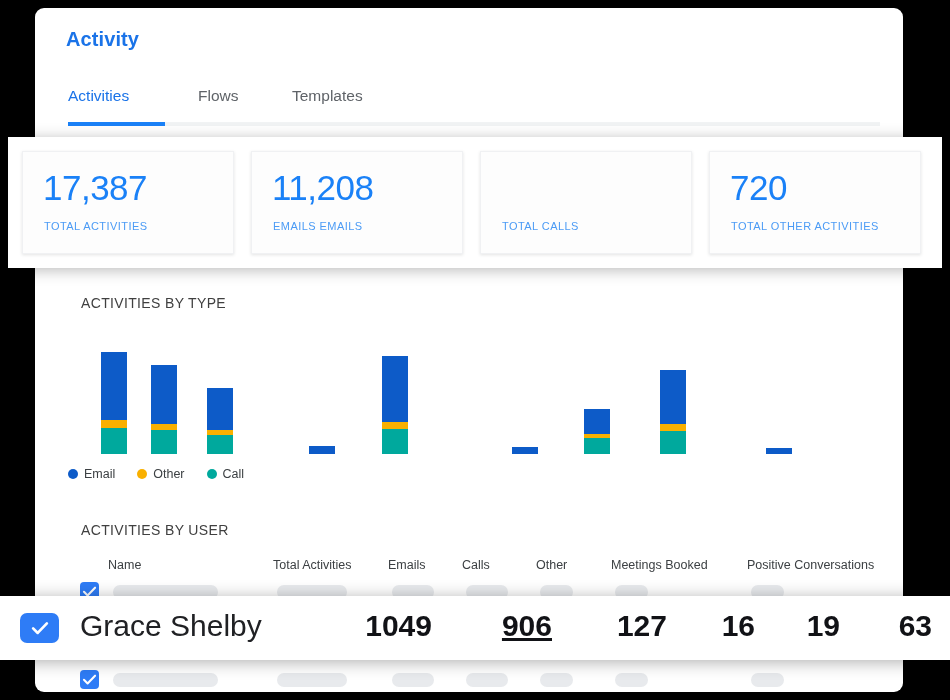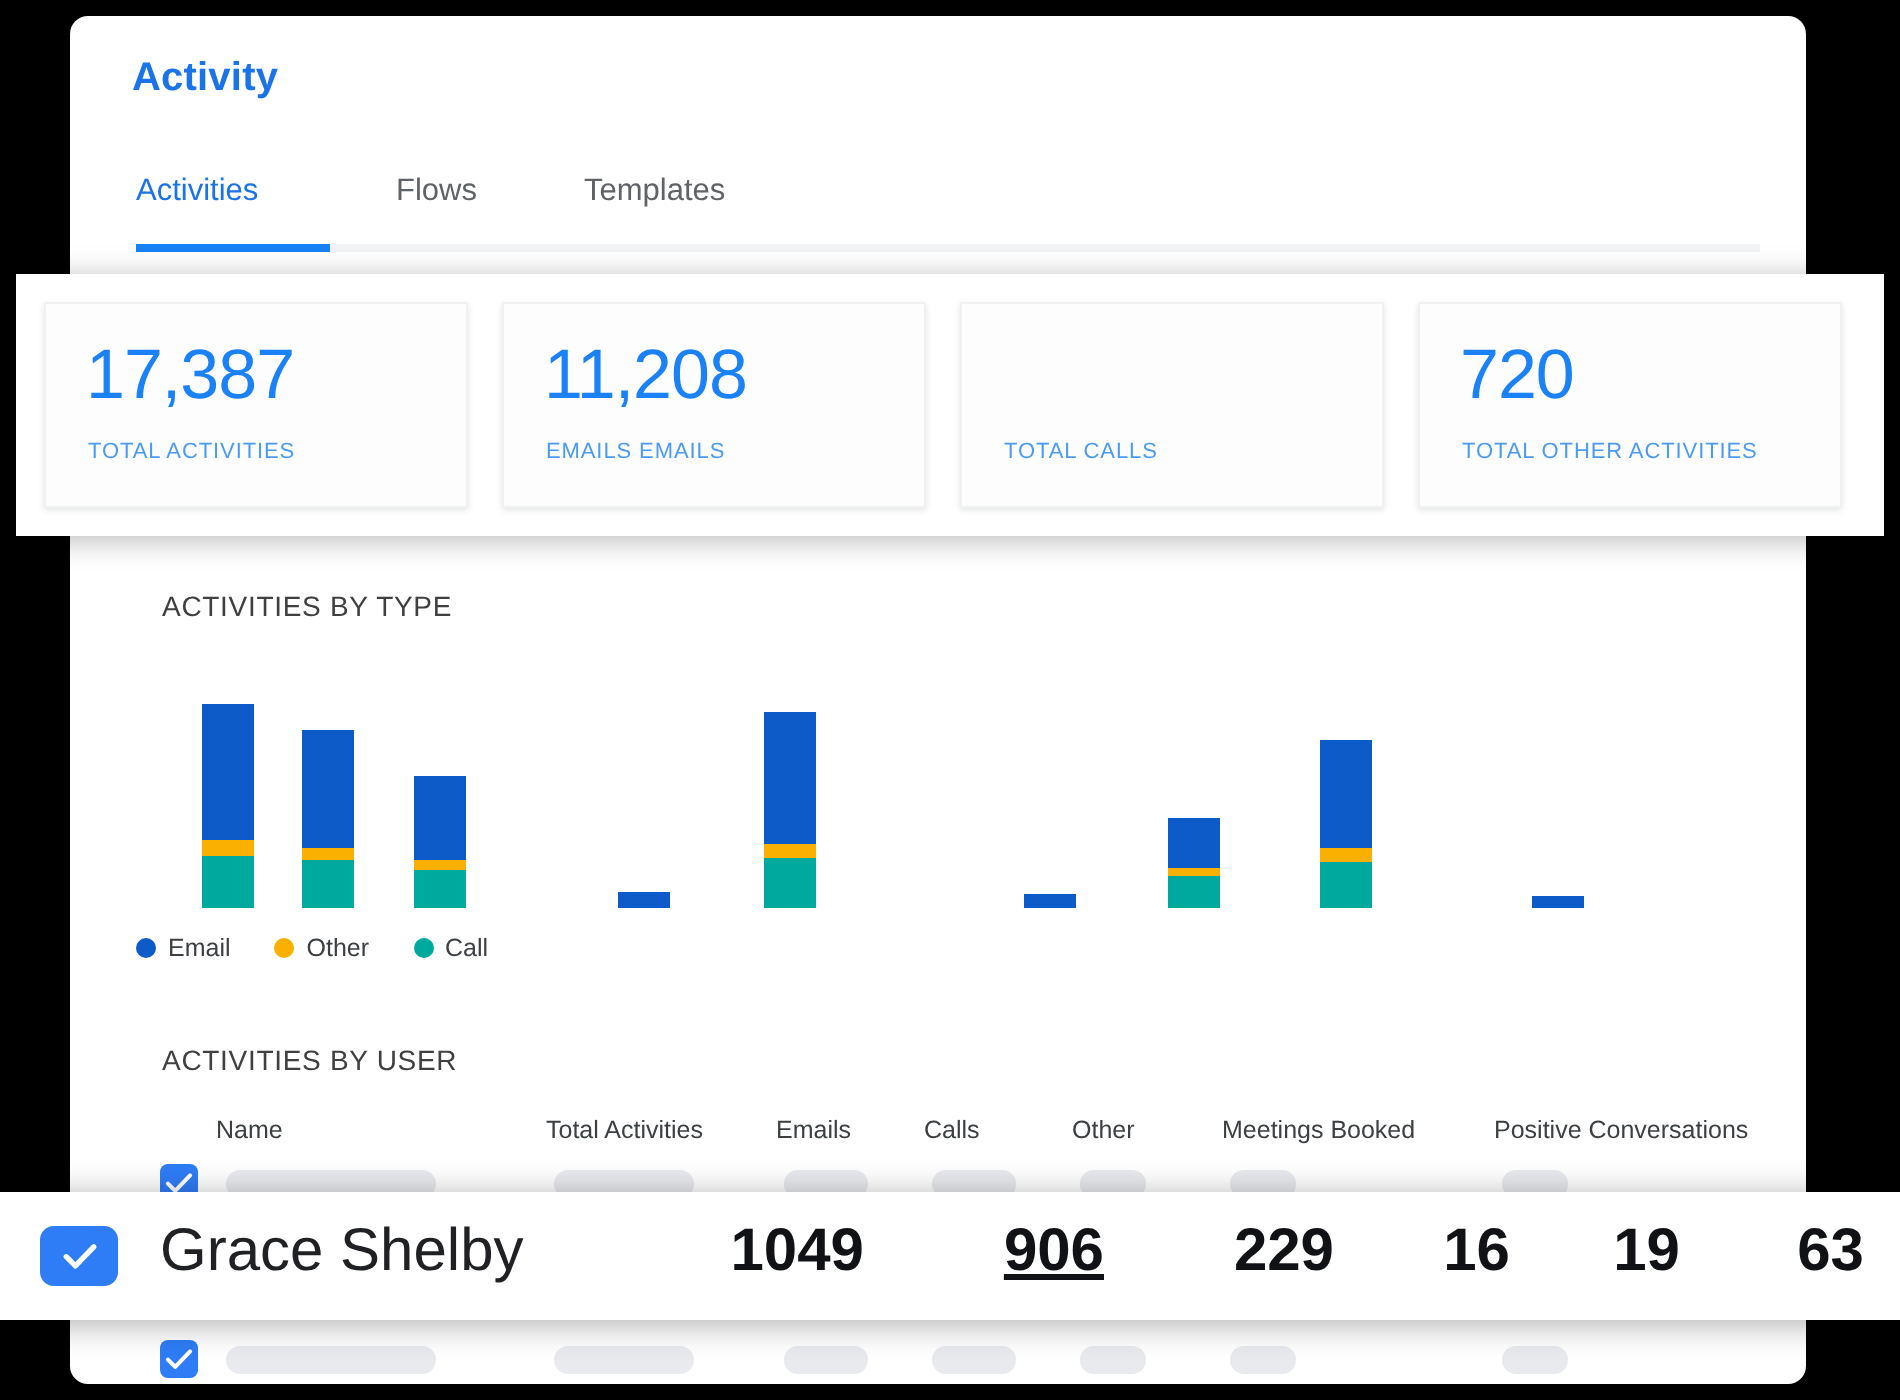--- a/index.html
+++ b/index.html
@@ -375,19 +375,19 @@
 
   <div id="row-band">
     <div id="row-check">
       <svg width="22" height="22" viewBox="0 0 24 24" aria-hidden="true">
         <path d="M4.5 12.4l5 5 10-10.4" fill="none" stroke="#ffffff" stroke-width="2.9" stroke-linecap="round" stroke-linejoin="round"></path>
       </svg>
     </div>
     <div id="row-name">Grace Shelby</div>
   <div class="row-val" style="right: 518px;">1049</div>
       <div class="row-val" style="right: 398px; text-decoration: underline;">906</div>
-      <div class="row-val" style="right: 283px;">229</div>
+      <div class="row-val" style="right: 283px;">127</div>
       <div class="row-val" style="right: 195px;">16</div>
       <div class="row-val" style="right: 110px;">19</div>
       <div class="row-val" style="right: 18px;">63</div>
     </div>
 
 </div>
 
 </body></html>

